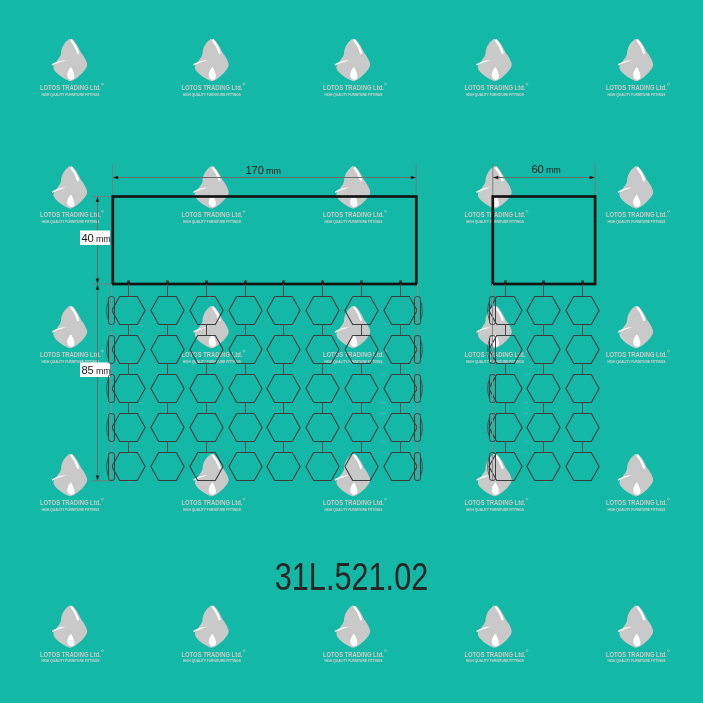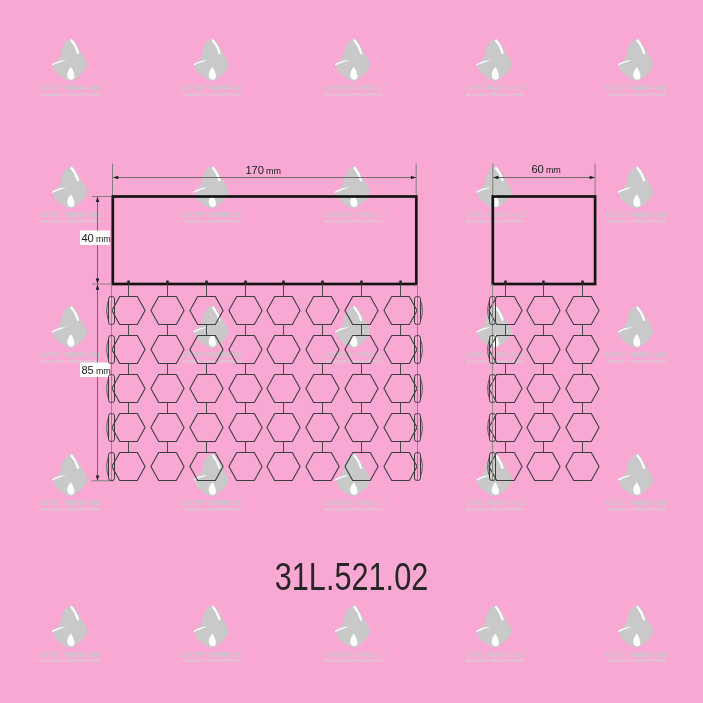--- a/index.html
+++ b/index.html
@@ -1,14 +1,14 @@
 <!DOCTYPE html>
 <html><head><meta charset="utf-8"><style>
 html,body{margin:0;padding:0;background:#ffffff;}
-.page{position:relative;width:703px;height:703px;overflow:hidden;background:#f9a8d4;}
+.page{position:relative;width:703px;height:703px;overflow:hidden;background:#14b8a6;}
 text{font-family:"Liberation Sans",sans-serif;}
 </style></head><body>
 <div class="page">
 <svg width="703" height="703" viewBox="0 0 703 703">
 <defs>
 <g id="wm">
 <path d="M15.7,0.2 C 10.3,4.4 7.8,9.9 7.8,15.2 C 7.3,18.0 4.0,21.5 0.4,26.8 C -0.3,28.6 0.5,30.9 2.6,33.2 C 5.6,36.4 10.3,39.7 15.0,41.7 C 16.2,42.2 17.2,42.4 18.0,42.1 C 20.0,41.5 22.0,40.4 24.0,38.8 C 27.6,36.0 31.2,32.2 32.9,29.2 C 34.1,27.0 34.3,25.6 33.5,23.4 C 31.8,18.8 29.9,16.2 27.9,13.9 C 25.9,9.4 22.9,3.9 19.4,0.6 C 18.2,0.0 16.8,-0.1 15.7,0.2 Z" fill="#c9c9c9"></path>
 <path d="M17.8,0.9 Q22.8,6.7 25.1,14.8" fill="none" stroke="#fff" stroke-width="2.1"></path>
 <path d="M-1.2,25.2 Q5.8,21.2 13.0,21.3 Q6.0,23.2 -1.2,26.7 Z" fill="#fff"></path>
 <path d="M17.8,28.2 C 19.4,30.9 21.0,33.9 21.2,36.8 C 21.4,39.5 19.9,41.0 17.9,40.8 C 15.6,40.5 13.9,38.5 14.0,35.8 C 14.1,32.9 15.9,30.2 17.8,28.2 Z" fill="#fff"></path>

